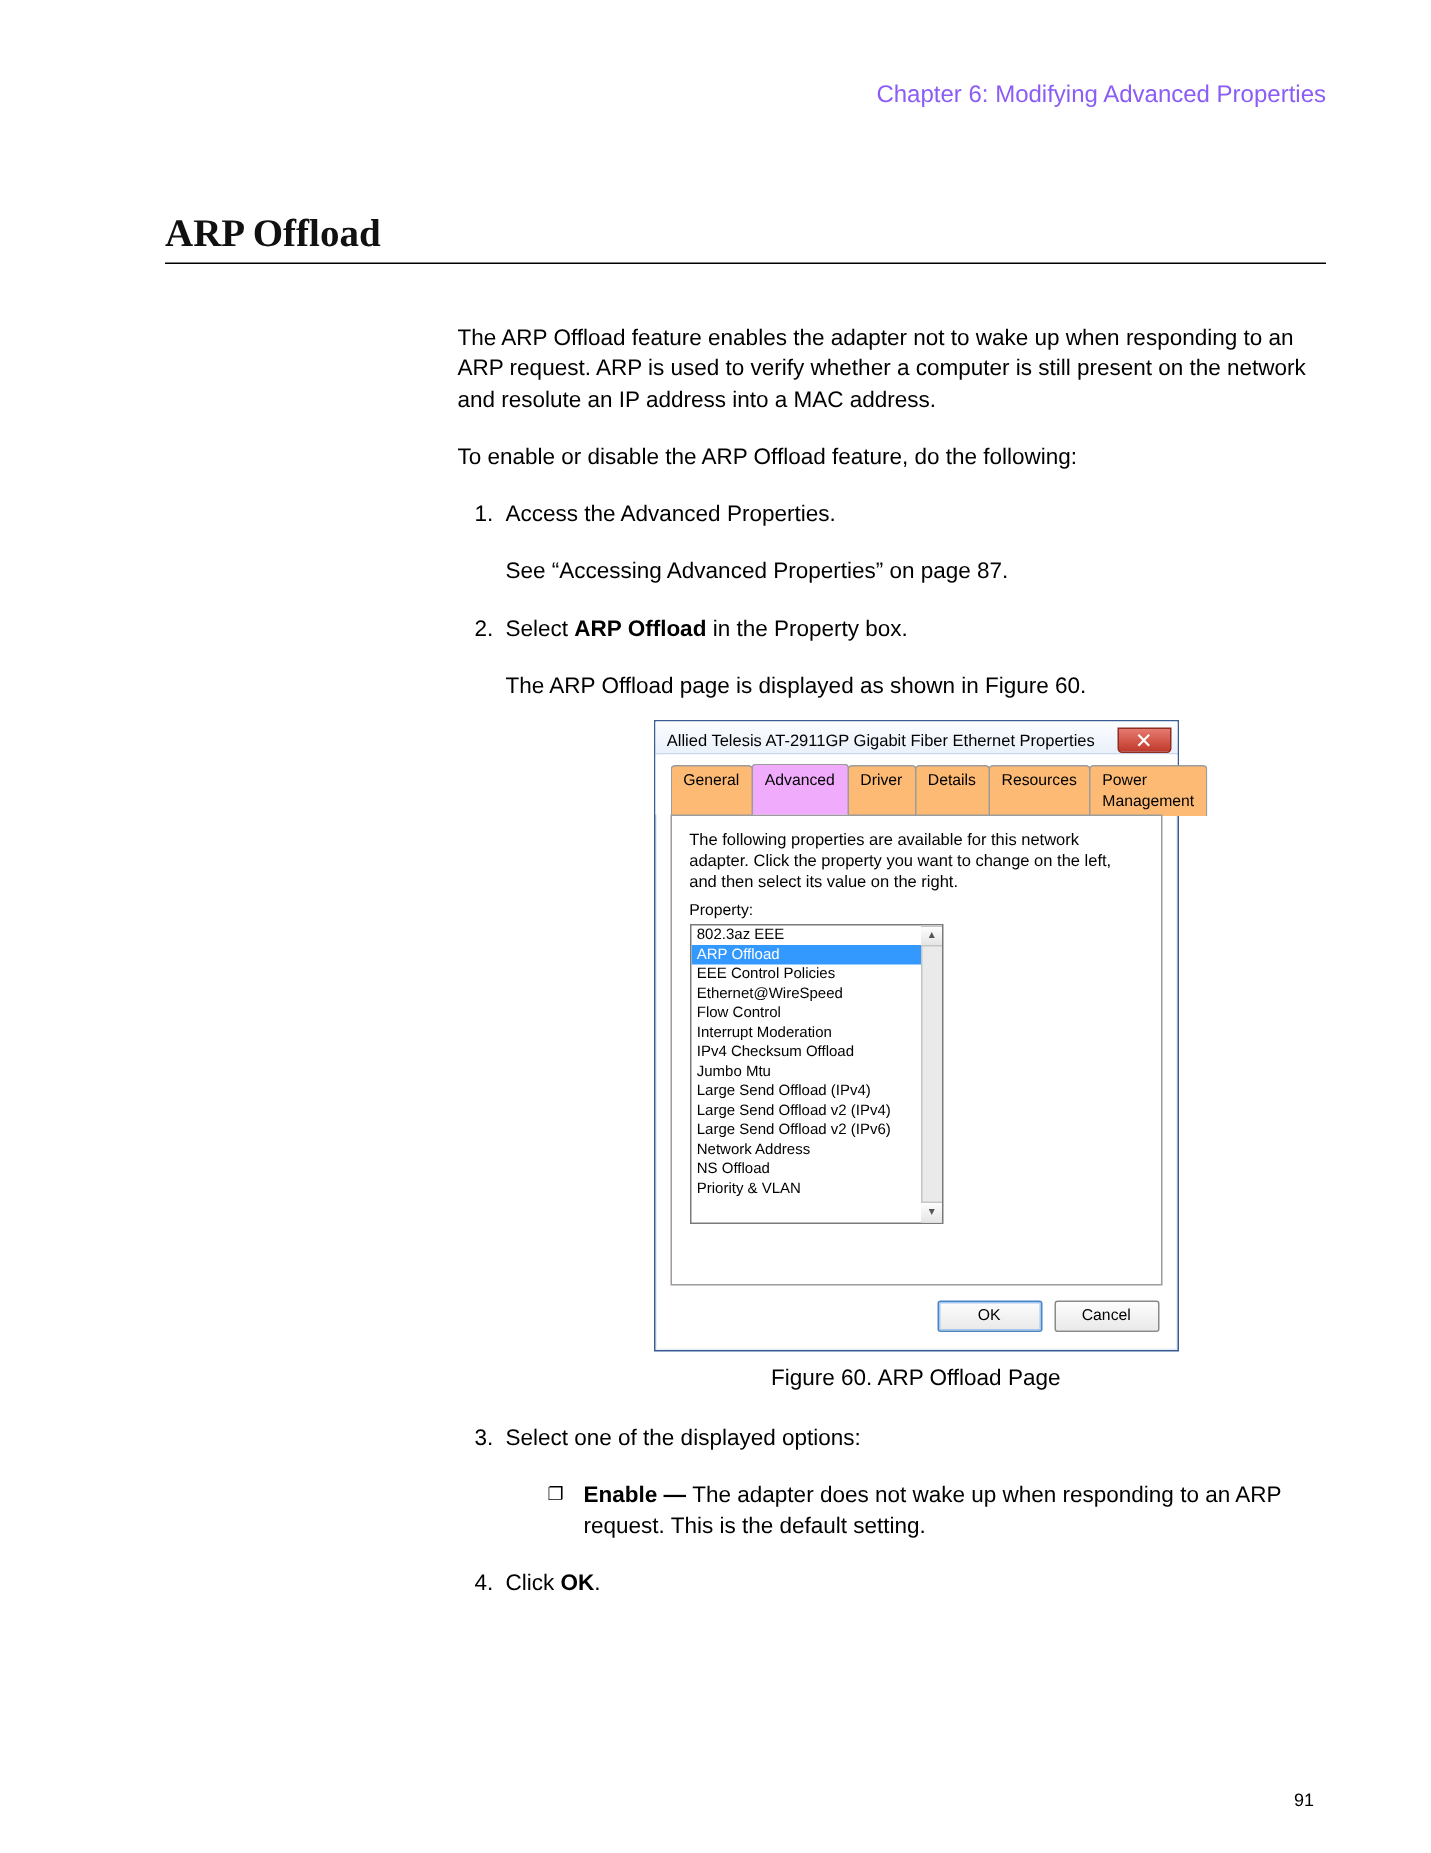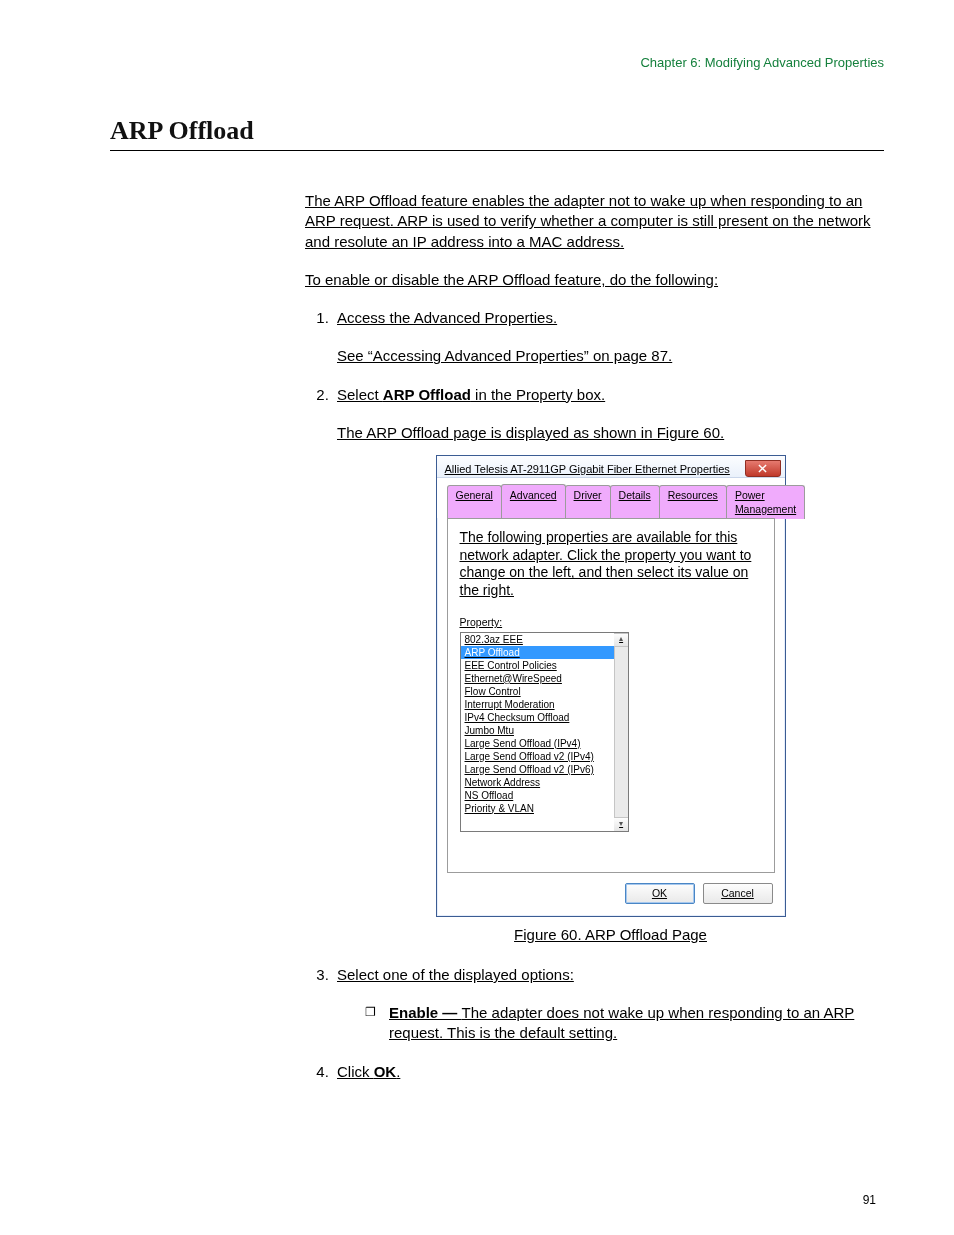--- a/index.html
+++ b/index.html
@@ -11,37 +11,36 @@
     width: 954px;
     height: 1235px;
     position: relative;
     font-size: 15px;
   }
   .page {
     padding: 55px 70px 40px 110px;
   }
   .chapter {
     text-align: right;
-    font-size: 13px;
-    color: #15803d;
-    margin-bottom: 46px;
+    font-size: 16px;
+    color: #8b5cf6;
+    margin-bottom: 68px;
   }
   .heading {
     font-family: "Times New Roman", serif;
     font-size: 26px;
     font-weight: bold;
     color: #111;
     border-bottom: 1px solid #000;
     padding-bottom: 4px;
     margin-bottom: 40px;
   }
   .content {
     margin-left: 195px;
     line-height: 1.35;
-    text-decoration: underline;
   }
   .para { margin: 0 0 18px 0; }
   ol.steps { list-style: decimal; padding-left: 28px; margin: 0; }
   ol.steps > li { margin-bottom: 18px; padding-left: 4px; }
   .substep { margin: 18px 0 0 0; }
   ul.bullets {
     list-style: none;
     padding-left: 28px;
     margin: 18px 0 0 0;
   }
@@ -110,42 +109,42 @@
     display: flex;
     padding: 6px 10px 0 10px;
     background: #fff;
   }
   .tab {
     padding: 2px 8px 3px 8px;
     border: 1px solid #9c9c9c;
     border-bottom: none;
     border-radius: 3px 3px 0 0;
     margin-right: -1px;
-    background: #f0abfc;
+    background: #fdba74;
     font-size: 10.5px;
     position: relative;
     top: 1px;
   }
   .tab.active {
     background: #f0abfc;
     z-index: 2;
     top: 0;
     padding-top: 3px;
   }
   .tab-body {
     margin: 0 10px 10px 10px;
     border: 1px solid #9c9c9c;
     padding: 10px 12px 40px 12px;
     position: relative;
     min-height: 300px;
   }
   .desc {
-    font-size: 14px;
+    font-size: 11px;
     line-height: 1.25;
-    margin-bottom: 16px;
+    margin-bottom: 4px;
   }
   .cols { display: flex; }
   .col-left { width: 56%; }
   .col-right { flex: 1; }
   .lbl { font-size: 10.5px; margin-bottom: 2px; }
   .listbox {
     border: 1px solid #7a7a7a;
     height: 200px;
     display: flex;
     background: #fff;

